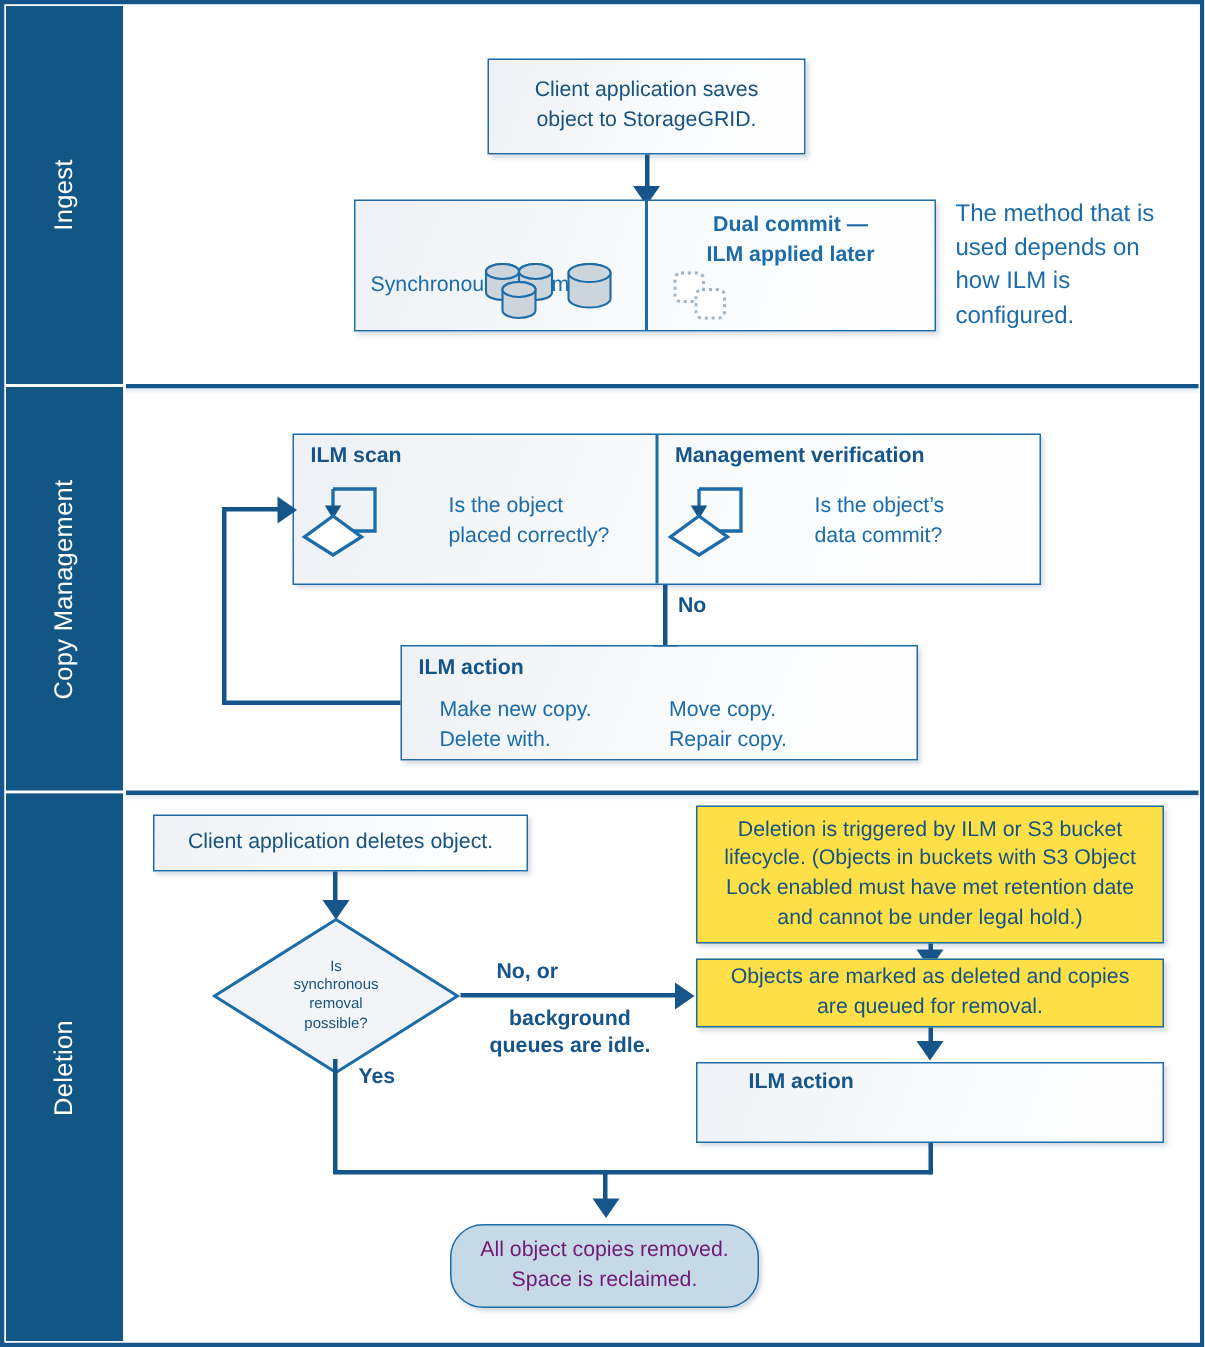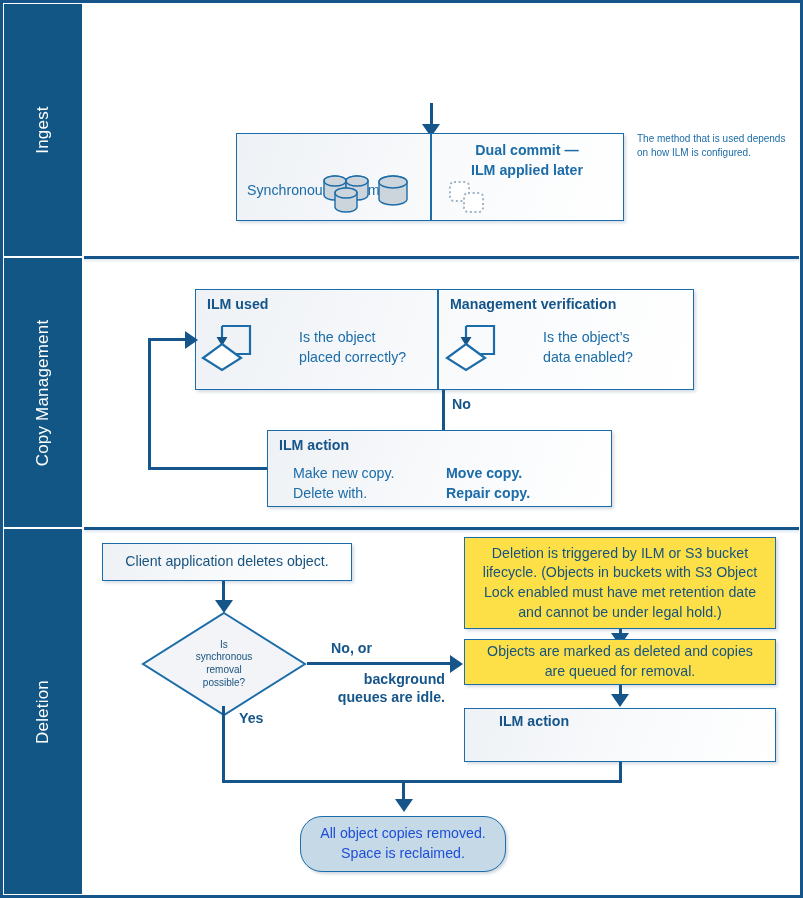--- a/index.html
+++ b/index.html
@@ -28,25 +28,25 @@
   .box{position:absolute;box-sizing:border-box;border:1.6px solid #1b6ca8;
        background:linear-gradient(110deg,#eef1f5 0%,#f7f9fb 45%,#ffffff 100%);
        color:#18537f;font-size:14.2px;line-height:1.38;
        display:flex;align-items:center;justify-content:center;text-align:center;
        box-shadow:2px 2px 3px rgba(120,140,165,.30);}
   .box.plain{background:#fde047;}
   .box.nosh{box-shadow:none;}
 
   .hdr{position:absolute;font-weight:bold;color:#15558a;font-size:14.2px;}
 
-  .note{position:absolute;color:#1b6ca8;font-size:10px;line-height:1.42;}
+  .note{position:absolute;color:#1b6ca8;font-size:16px;line-height:1.42;}
 
   
   .rounded{position:absolute;box-sizing:border-box;border:1.8px solid #1b6ca8;
-      background:#c6d9e7;border-radius:22px;color:#1d4ed8;font-size:14.2px;
+      background:#c6d9e7;border-radius:22px;color:#701a75;font-size:14.2px;
       line-height:1.38;display:flex;align-items:center;justify-content:center;
       text-align:center;box-shadow:2px 2px 3px rgba(120,140,165,.35);}
 
   
   .diamond-wrap{position:absolute;}
   .diamond-wrap svg{position:absolute;left:0;top:0;}
   .diamond-text{position:absolute;left:0;top:0;width:100%;height:100%;
       display:flex;align-items:center;justify-content:center;text-align:center;
       color:#18537f;font-size:10px;line-height:1.26;}
 
@@ -76,20 +76,23 @@
   </div>
   <div class="band" style="top:529px;height:365px;border-bottom:none;">
     <span class="band-label">Deletion</span>
   </div>
 
   <div class="sep" style="top:256px;"></div>
   <div class="sep-shadow" style="top:259px;"></div>
   <div class="sep" style="top:527px;"></div>
   <div class="sep-shadow" style="top:530px;"></div>
 
+  <div class="box" style="left:325px;top:39px;width:212px;height:64px;padding:6px 14px;">
+    <span>Client application saves object to StorageGRID.</span>
+  </div>
 
   <div class="ln" style="left:429.5px;top:103px;width:3px;height:23px;"></div>
   <div class="arrow down" style="left:422px;top:124px;"></div>
 
   <div class="box nosh" style="left:236px;top:133px;width:388px;height:88px;padding:0;box-shadow:2px 2px 3px rgba(120,140,165,.30);"></div>
   <div class="ln" style="left:430px;top:134px;width:1.6px;height:86px;background:#1b6ca8;"></div>
 
   <div class="celltxt" style="left:247px;top:140px;width:175px;margin-top:40px;">Synchronous placement</div>
 
   <div class="celltxt" style="left:437px;top:140px;width:180px;text-align:center;white-space:pre-line;font-weight:bold;">Dual commit —
@@ -115,55 +118,55 @@
       <rect x="2" y="2" width="19" height="19" rx="4" fill="#ffffff" stroke="#9fb4c6" stroke-width="2" stroke-dasharray="2 2.6"></rect>
       <rect x="16" y="13" width="19" height="19" rx="4" fill="#ffffff" stroke="#9fb4c6" stroke-width="2" stroke-dasharray="2 2.6"></rect>
     </svg>
   </div>
 
   <div class="note" style="left:637px;top:132px;width:155px;">The method that is used depends on how ILM is configured.</div>
 
   <div class="box nosh" style="left:195px;top:289px;width:499px;height:101px;padding:0;box-shadow:2px 2px 3px rgba(120,140,165,.30);"></div>
   <div class="ln" style="left:437px;top:290px;width:1.6px;height:99px;background:#1b6ca8;"></div>
 
-  <div class="hdr" style="left:207px;top:296px;">ILM used</div>
+  <div class="hdr" style="left:207px;top:296px;">ILM scan</div>
   <div class="celltxt" style="left:299px;top:327px;width:125px;white-space:pre-line;">Is the object
 placed correctly?</div>
 
   <div class="icon" style="left:200px;top:316px;">
     <svg width="62" height="56" viewBox="0 0 62 56">
       <path d="M22 10 H50 V38 H30" fill="none" stroke="#1b6ca8" stroke-width="2.2"></path>
       <path d="M22 10 V22" fill="none" stroke="#1b6ca8" stroke-width="2.2"></path>
       <polygon points="16.5,21 27.5,21 22,30" fill="#15558a"></polygon>
       <polygon points="22,28 41,42 22,54 3,42" fill="#ffffff" stroke="#1b6ca8" stroke-width="2.2"></polygon>
     </svg>
   </div>
 
   <div class="hdr" style="left:450px;top:296px;">Management verification</div>
   <div class="celltxt" style="left:543px;top:327px;width:125px;white-space:pre-line;">Is the object’s
-data enabled?</div>
+data commit?</div>
 
   <div class="icon" style="left:444px;top:316px;">
     <svg width="62" height="56" viewBox="0 0 62 56">
       <path d="M22 10 H50 V38 H30" fill="none" stroke="#1b6ca8" stroke-width="2.2"></path>
       <path d="M22 10 V22" fill="none" stroke="#1b6ca8" stroke-width="2.2"></path>
       <polygon points="16.5,21 27.5,21 22,30" fill="#15558a"></polygon>
       <polygon points="22,28 41,42 22,54 3,42" fill="#ffffff" stroke="#1b6ca8" stroke-width="2.2"></polygon>
     </svg>
   </div>
 
   <div class="ln" style="left:442px;top:390px;width:3px;height:43px;"></div>
   <div class="arrow down" style="left:434.5px;top:430px;"></div>
   <div class="lbl" style="left:452px;top:395px;">No</div>
 
   <div class="box nosh" style="left:267px;top:430px;width:345px;height:77px;padding:0;box-shadow:2px 2px 3px rgba(120,140,165,.30);"></div>
   <div class="hdr" style="left:279px;top:437px;">ILM action</div>
   <div class="celltxt" style="left:293px;top:463px;white-space:pre-line;">Make new copy.
 Delete with.</div>
-  <div class="celltxt" style="left:446px;top:463px;white-space:pre-line;font-weight:bold;">Move copy.
+  <div class="celltxt" style="left:446px;top:463px;white-space:pre-line;">Move copy.
 Repair copy.</div>
 
   <div class="ln" style="left:148px;top:467px;width:119px;height:3px;"></div>
   <div class="ln" style="left:148px;top:338px;width:3px;height:132px;"></div>
   <div class="ln" style="left:148px;top:338px;width:42px;height:3px;"></div>
   <div class="arrow right" style="left:185px;top:330.5px;"></div>
 
   <div class="box" style="left:102px;top:543px;width:250px;height:38px;padding:4px 4px;">
     <span>Client application deletes object.</span>
   </div>
@@ -177,21 +180,21 @@
     </svg>
     <div class="diamond-text" style="white-space:pre-line;">Is
 synchronous
 removal
 possible?</div>
   </div>
 
   <div class="ln" style="left:307px;top:662px;width:148px;height:3px;"></div>
   <div class="arrow right" style="left:450px;top:655px;"></div>
   <div class="lbl" style="left:331px;top:639px;">No, or</div>
-  <div class="lbl" style="left:315px;top:670px;width:130px;text-align:right;white-space:pre-line;">background
+  <div class="lbl" style="left:315px;top:670px;width:130px;text-align:center;white-space:pre-line;">background
 queues are idle.</div>
 
   <div class="lbl" style="left:239px;top:709px;">Yes</div>
   <div class="ln" style="left:222px;top:706px;width:3px;height:76px;"></div>
 
   <div class="box plain" style="left:464px;top:537px;width:312px;height:92px;padding:4px 10px;">
     <span>Deletion is triggered by ILM or  S3 bucket lifecycle. (Objects in buckets with S3 Object Lock enabled must have met retention date and cannot be under legal hold.)</span>
   </div>
   <div class="ln" style="left:618.5px;top:629px;width:3px;height:7px;"></div>
   <div class="arrow down" style="left:611px;top:633px;"></div>

